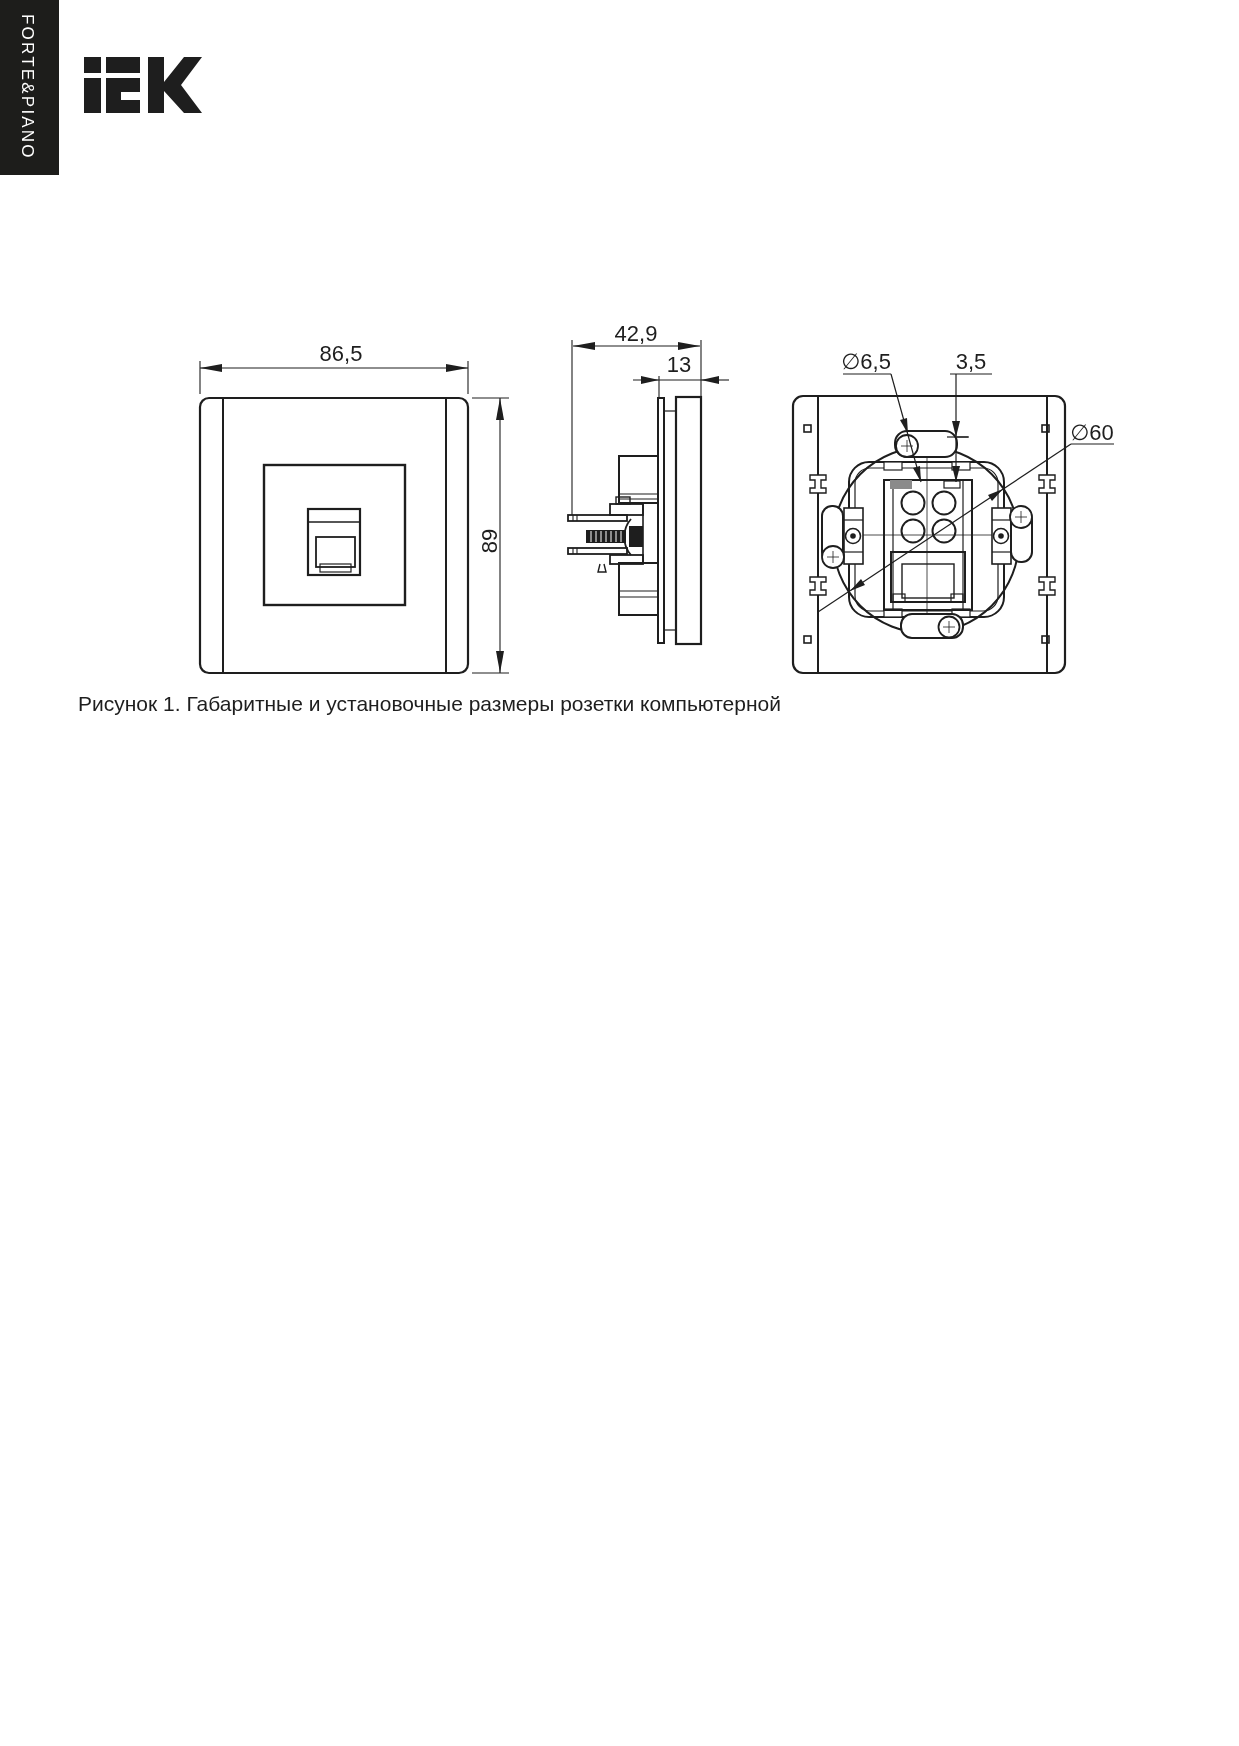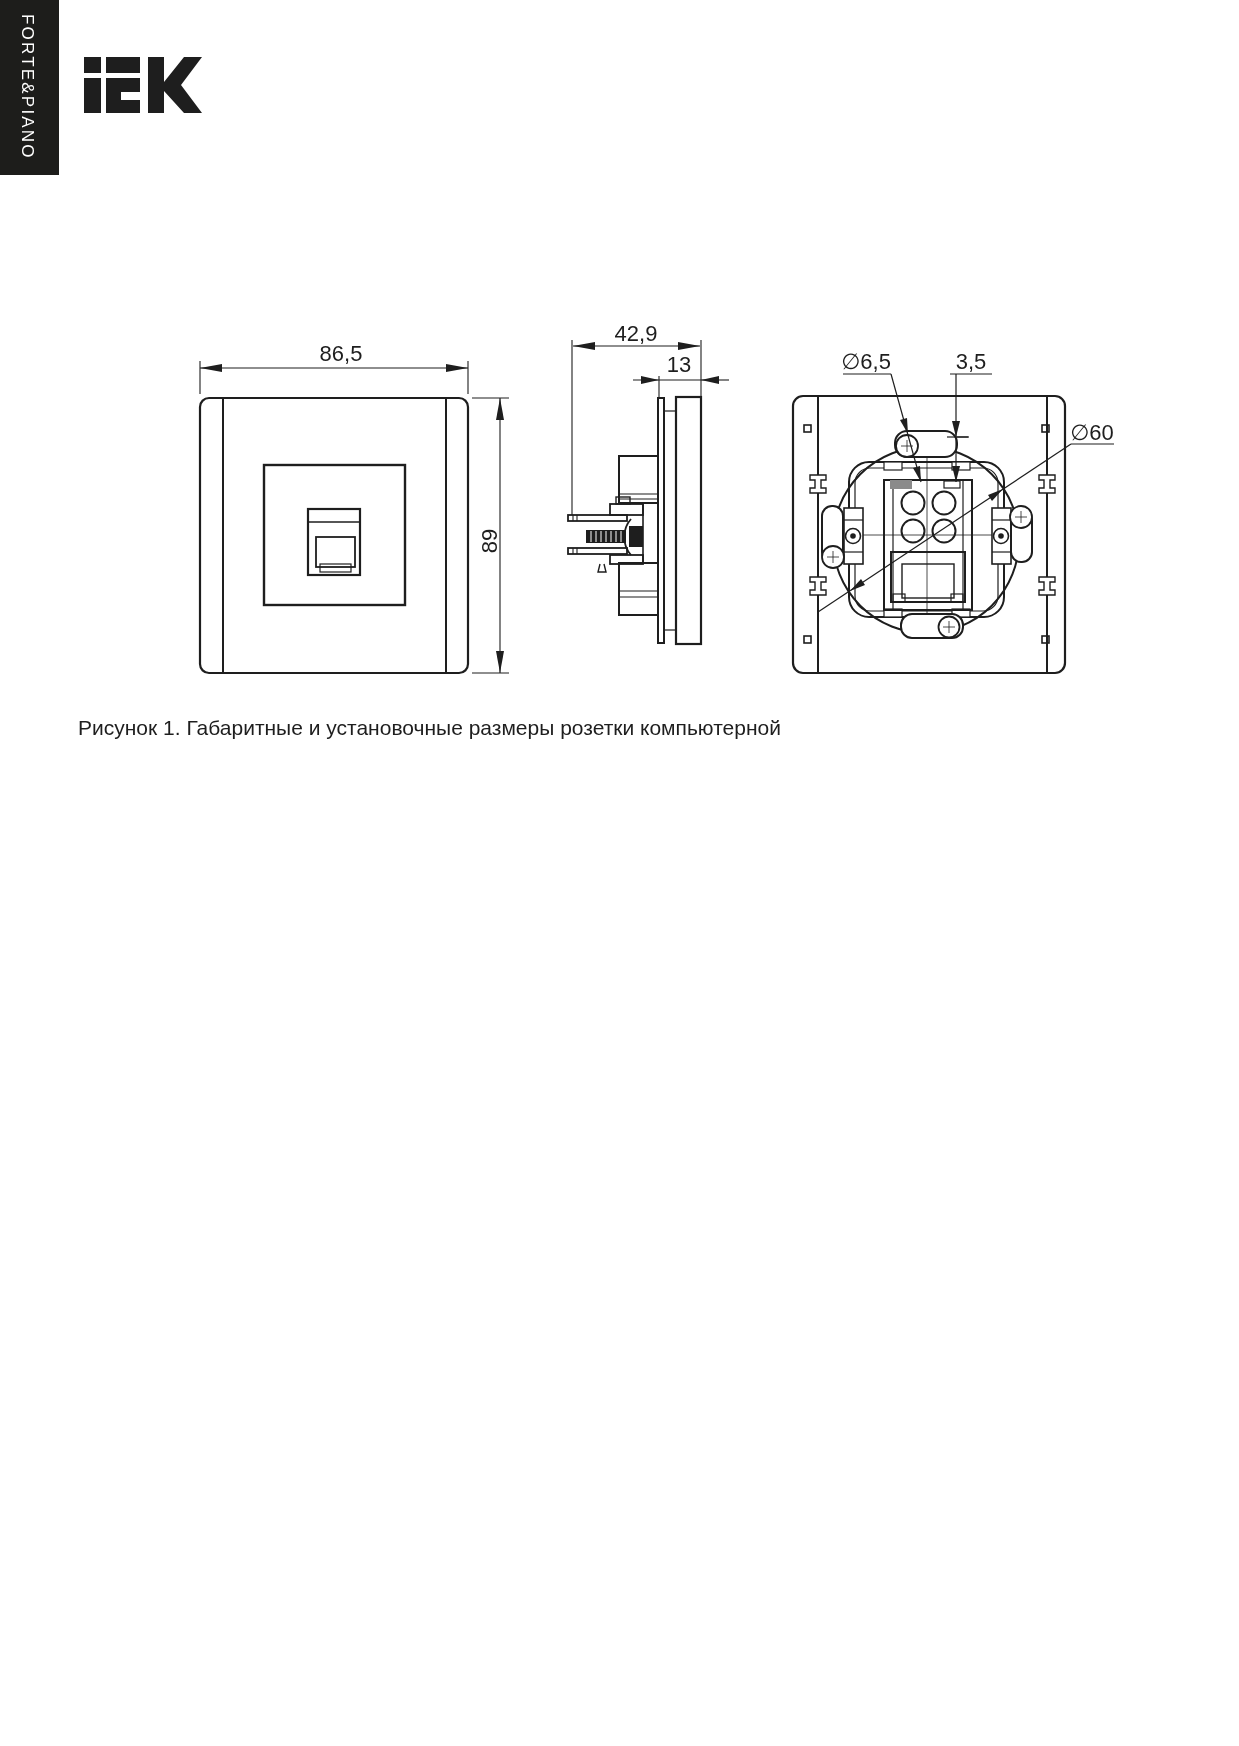--- a/index.html
+++ b/index.html
@@ -1,19 +1,19 @@
 <!DOCTYPE html>
 <html><head>
 <meta charset="utf-8">
 <style>
   html,body{margin:0;padding:0;background:#ffffff;}
   .page{position:relative;width:1239px;height:1746px;background:#ffffff;overflow:hidden;
         font-family:"Liberation Sans","DejaVu Sans",sans-serif;}
   svg.art{position:absolute;left:0;top:0;display:block;}
-  .caption{position:absolute;left:78px;top:716px;font-size:21px;color:#1e1e1e;white-space:nowrap;}
+  .caption{position:absolute;left:78px;top:692px;font-size:21px;color:#1e1e1e;white-space:nowrap;}
   
   .ln{stroke:#1e1e1e;fill:none;}
   .lnw{stroke:#1e1e1e;fill:#ffffff;}
   .fl{fill:#1e1e1e;stroke:none;}
   .w08{stroke-width:.8}.w1{stroke-width:1.1}.w12{stroke-width:1.2}.w14{stroke-width:1.4}
   .w16{stroke-width:1.6}.w18{stroke-width:1.8}.w2{stroke-width:2}.w22{stroke-width:2.2}.w25{stroke-width:2.4}
   text.dim{font-size:22px;fill:#1e1e1e;font-family:"Liberation Sans","DejaVu Sans",sans-serif;}
   text.spine{font-size:17px;fill:#ffffff;letter-spacing:2.2px;font-family:"Liberation Sans","DejaVu Sans",sans-serif;}
 </style>
 </head>

